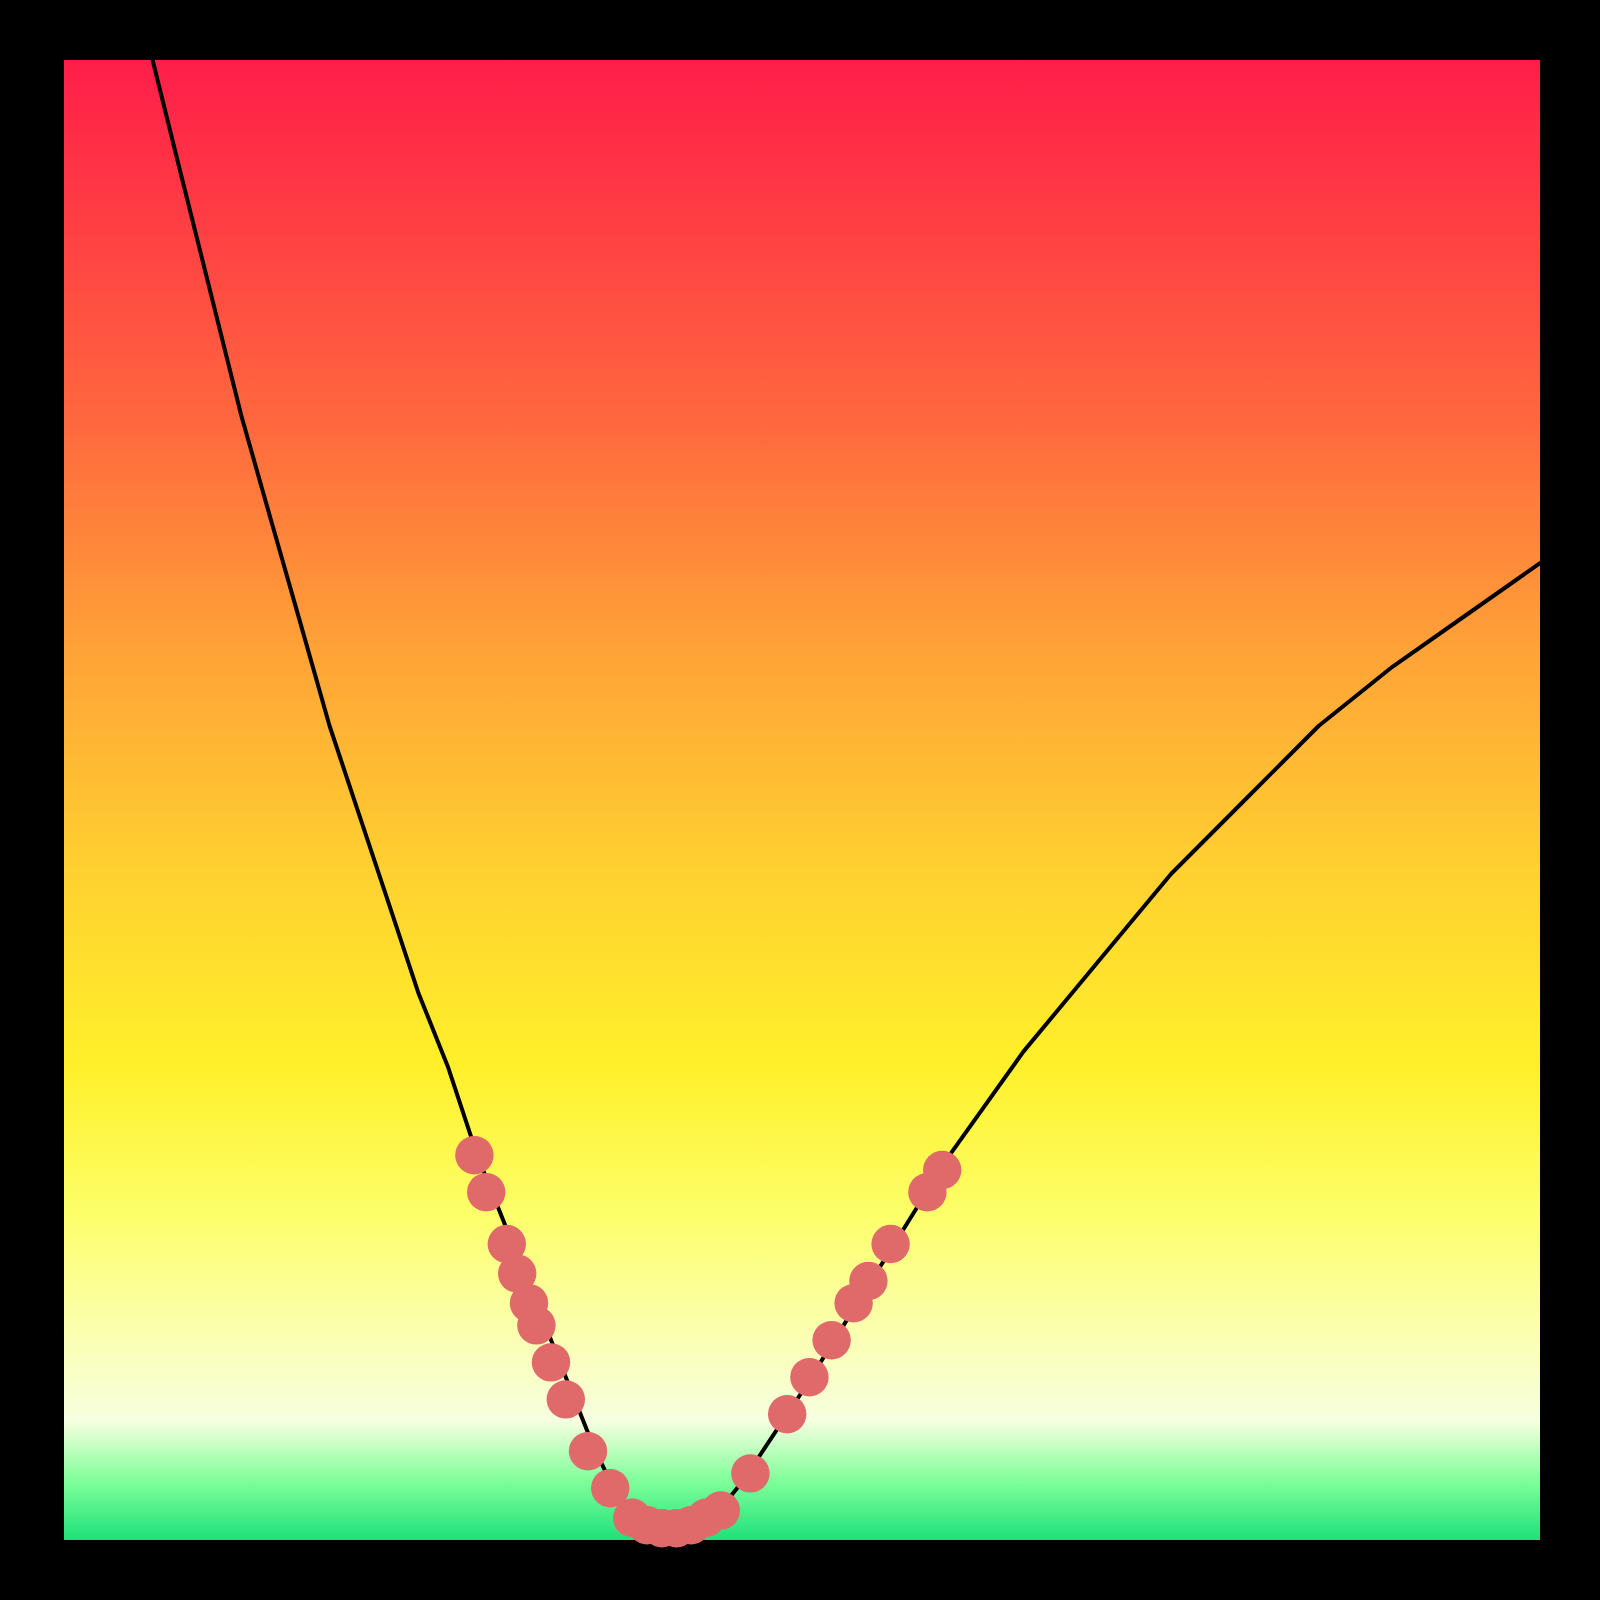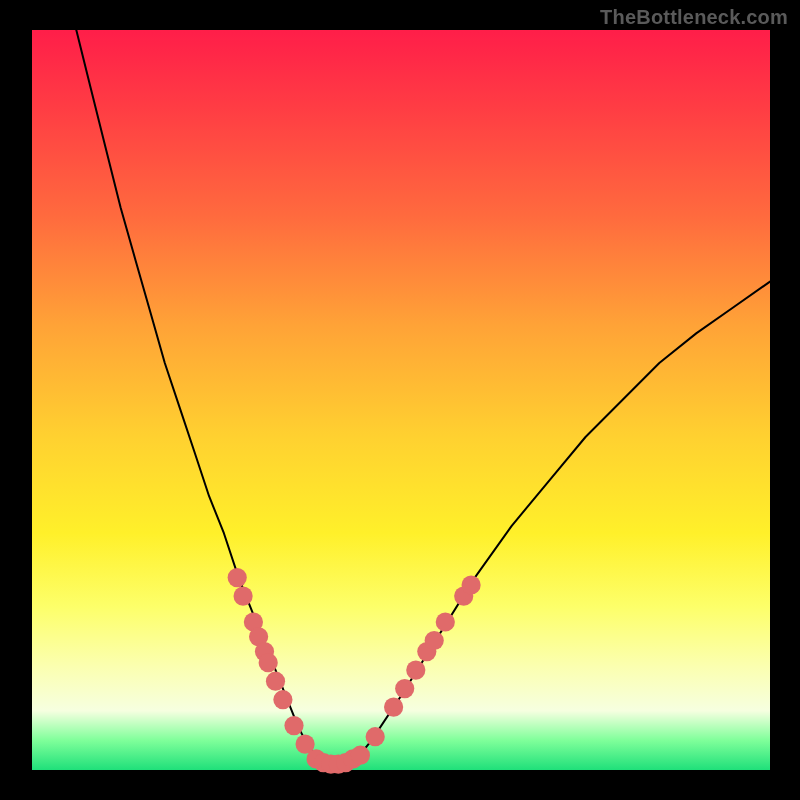--- a/index.html
+++ b/index.html
@@ -88,14 +88,13 @@
           <circle cx="372.7" cy="658.6" r="9.6" fill="#e06a6a"></circle>
           <circle cx="383.8" cy="640.1" r="9.6" fill="#e06a6a"></circle>
           <circle cx="394.8" cy="621.6" r="9.6" fill="#e06a6a"></circle>
           <circle cx="402.2" cy="610.5" r="9.6" fill="#e06a6a"></circle>
           <circle cx="413.3" cy="592.0" r="9.6" fill="#e06a6a"></circle>
           <circle cx="431.7" cy="566.1" r="9.6" fill="#e06a6a"></circle>
           <circle cx="439.1" cy="555.0" r="9.6" fill="#e06a6a"></circle>
         </g>
     </svg>
   </div>
-  <div class="watermark">TheBottleneck.com</div>
 </div>
 
 </body></html>

